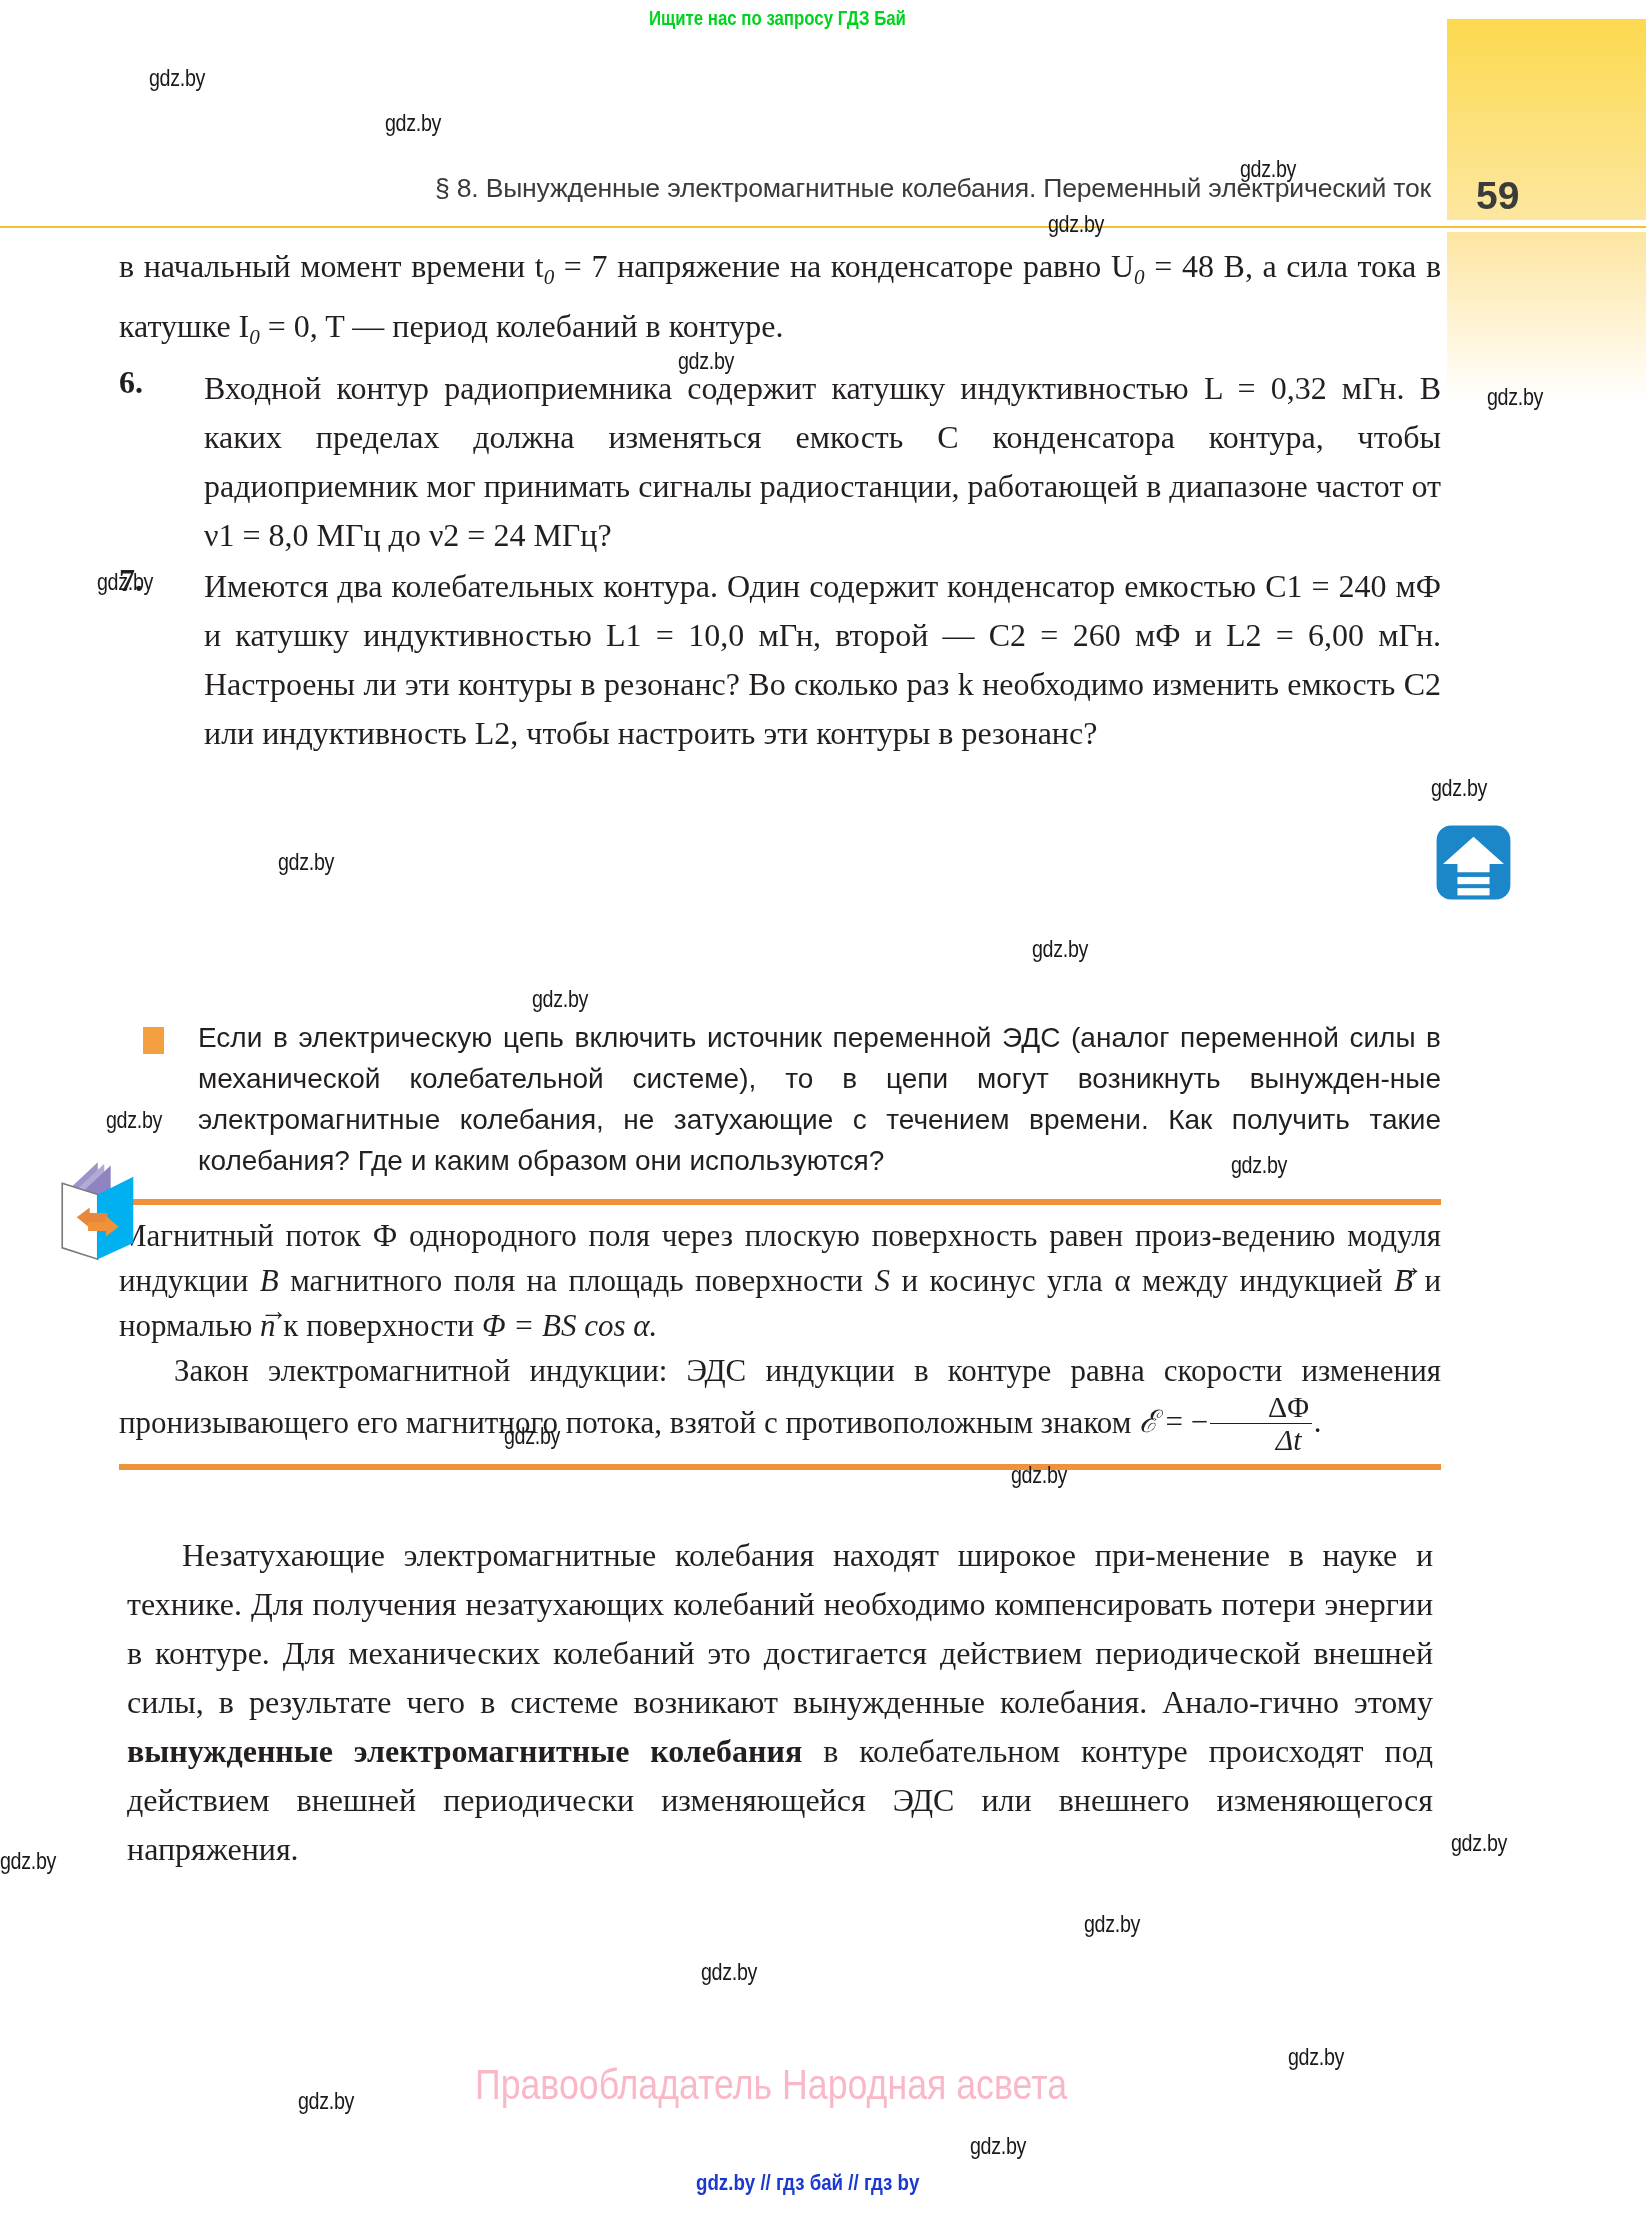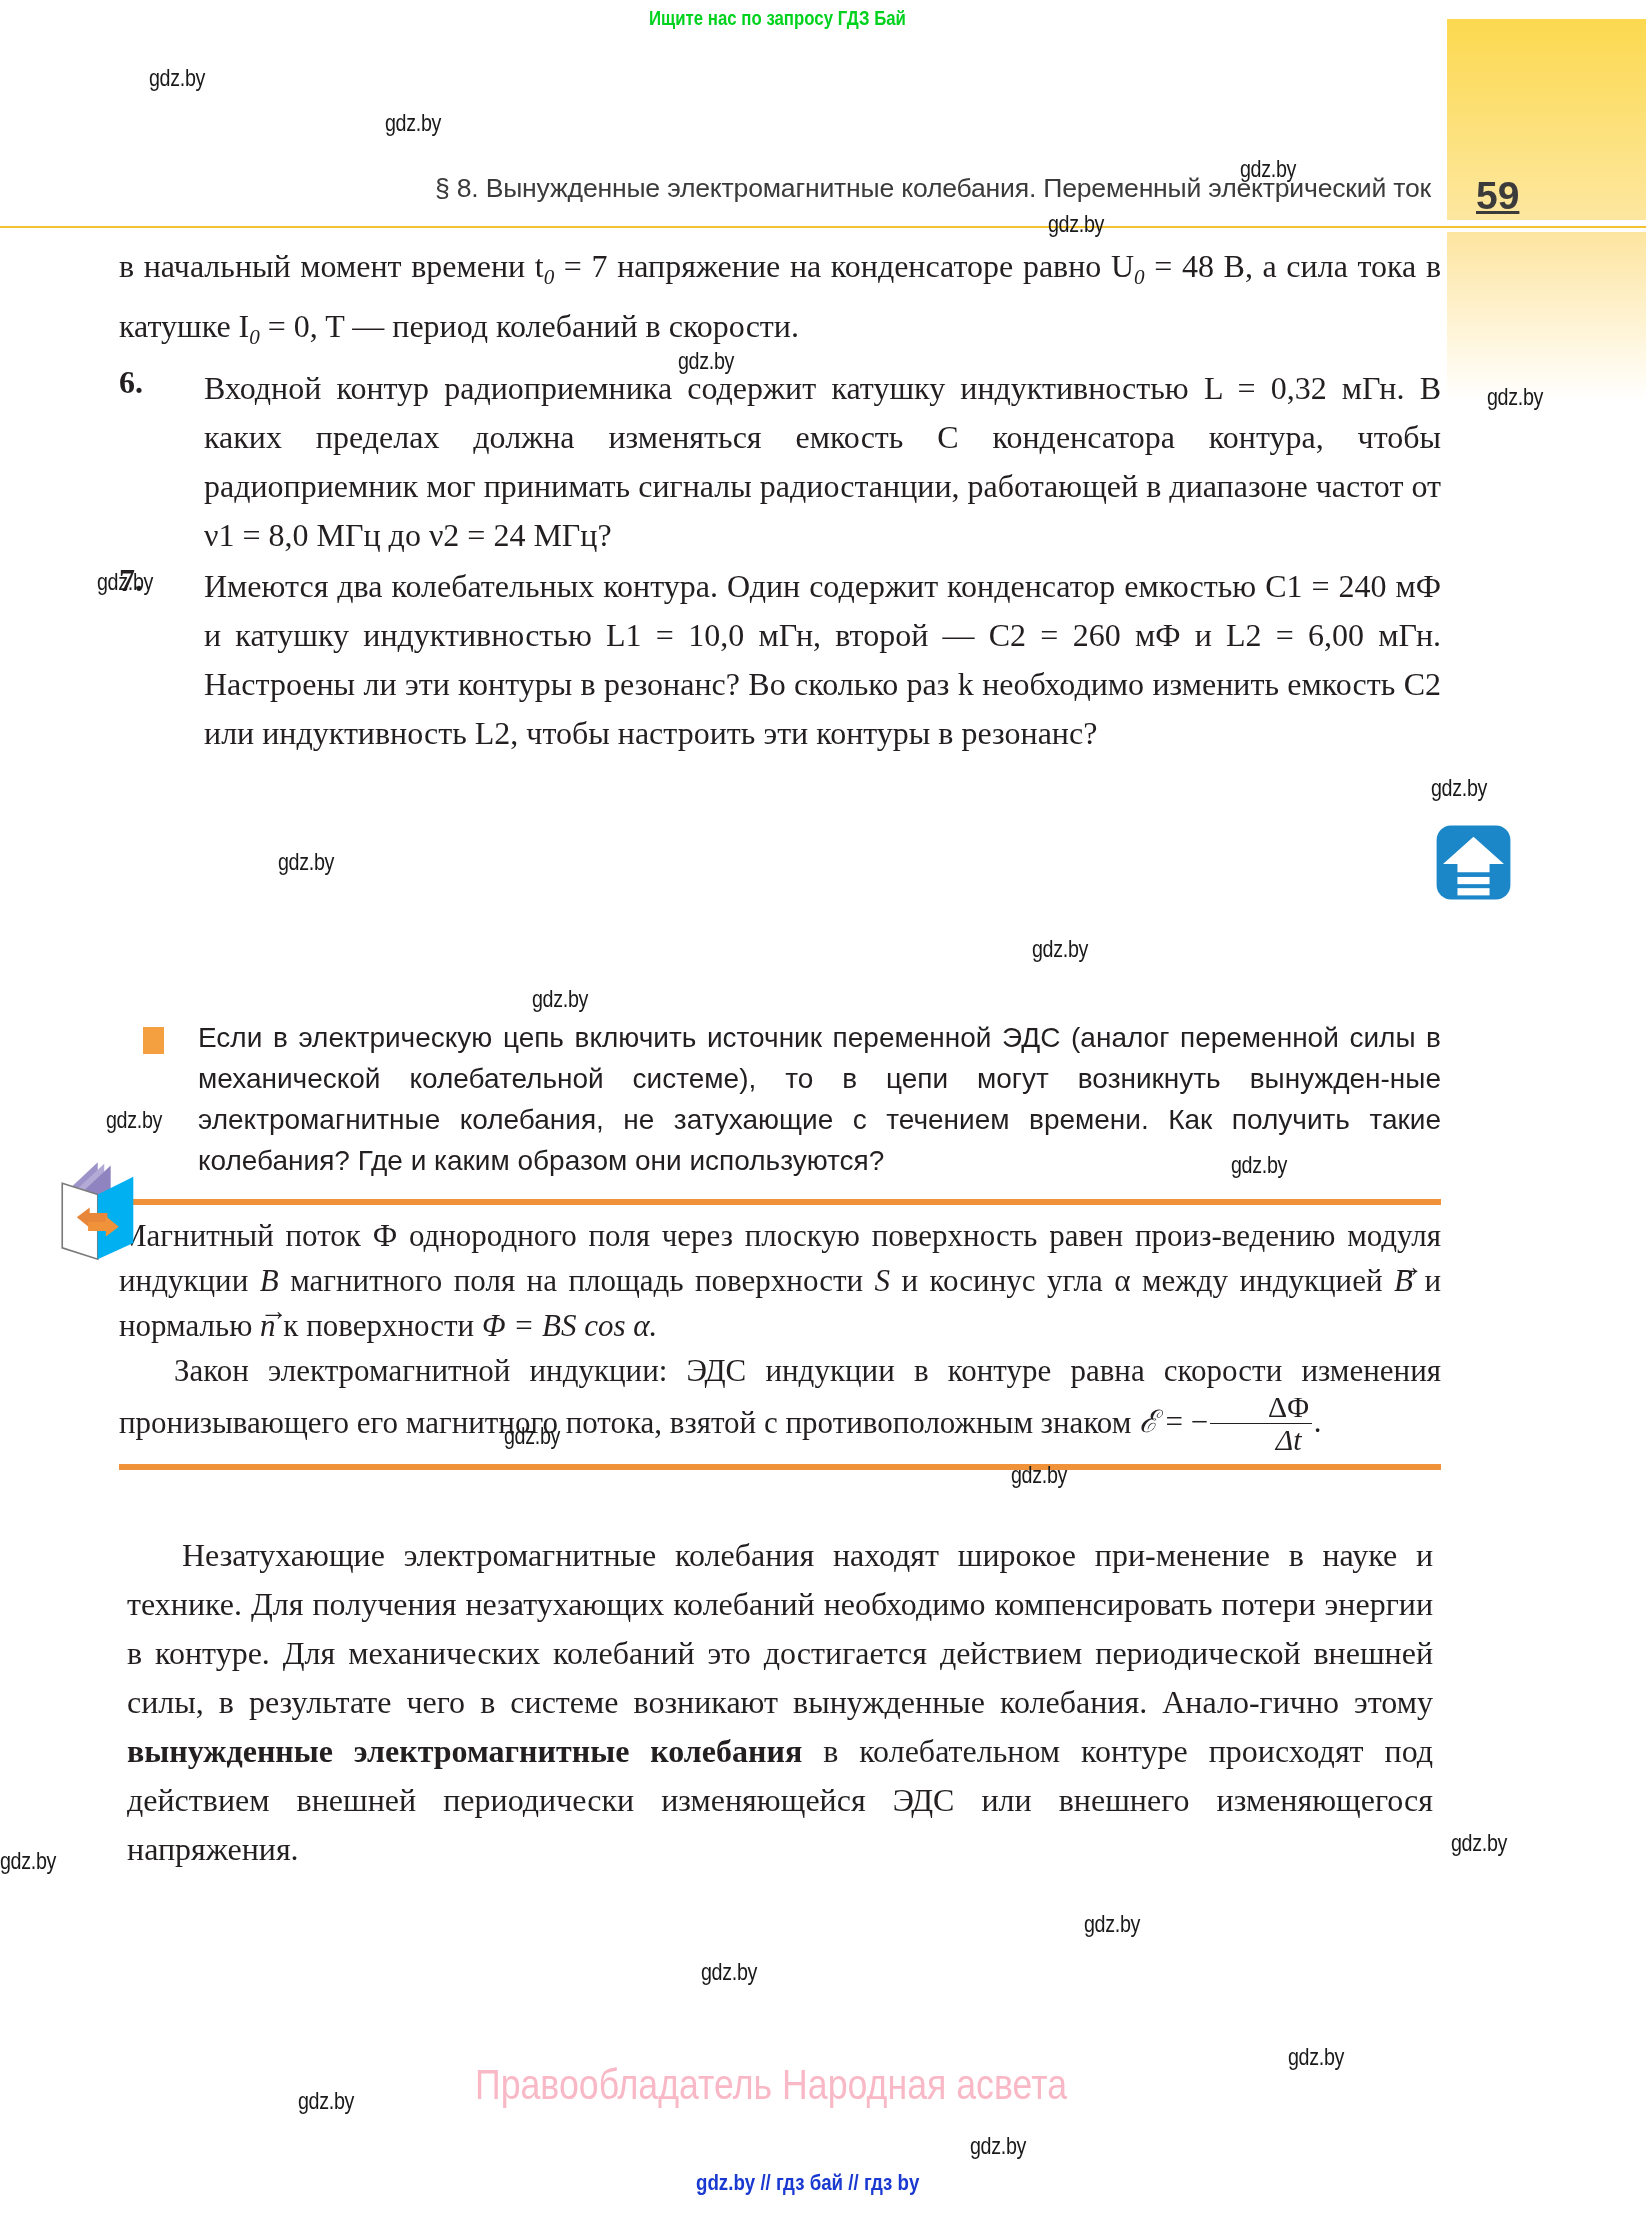--- a/index.html
+++ b/index.html
@@ -90,21 +90,20 @@
     background: linear-gradient(180deg, #fcd94f 0%, #fde7a0 100%);
   }
   #page-number {
     position: absolute;
     left: 1476px;
     top: 174px;
     font-family: "Liberation Sans", sans-serif;
     font-size: 39px;
     font-weight: 700;
     color: #3b3b3b;
-    text-decoration: underline;
   }
   #page-tab-bottom {
     position: absolute;
     left: 1447px;
     top: 232px;
     width: 200px;
     height: 169px;
     background: linear-gradient(180deg, #fde5a0 0%, #ffffff 100%);
   }
 
@@ -283,21 +282,21 @@
 <div id="page-tab-bottom"></div>
 
 <div id="running-head">§ 8. Вынужденные электромагнитные колебания. Переменный электрический ток</div>
 <div id="header-rule"></div>
 
 <div id="content">
 
   <div class="para">
     <span>в начальный момент времени t</span><span class="sub">0</span><span> = 7 напряжение на конденсаторе</span>
     <span>равно U</span><span class="sub">0</span><span> = 48 В, а сила тока в катушке I</span><span class="sub">0</span><span> = 0, T — период колебаний</span>
-    <span>в скорости.</span>
+    <span>в контуре.</span>
   </div>
 
   <div class="task">
     <span class="num" style="top:0;">6.</span>
     <div class="para hang">Входной контур радиоприемника содержит катушку индуктивностью L = 0,32 мГн. В каких пределах должна изменяться емкость C конденсатора контура, чтобы радиоприемник мог принимать сигналы радиостанции, работающей в диапазоне частот от ν1 = 8,0 МГц до ν2 = 24 МГц?</div>
   </div>
 
   <div class="task">
     <span class="num" style="top:0;">7.</span>
     <div class="para hang">Имеются два колебательных контура. Один содержит конденсатор емкостью C1 = 240 мФ и катушку индуктивностью L1 = 10,0 мГн, второй — C2 = 260 мФ и L2 = 6,00 мГн. Настроены ли эти контуры в резонанс? Во сколько раз k необходимо изменить емкость C2 или индуктивность L2, чтобы настроить эти контуры в резонанс?</div>

